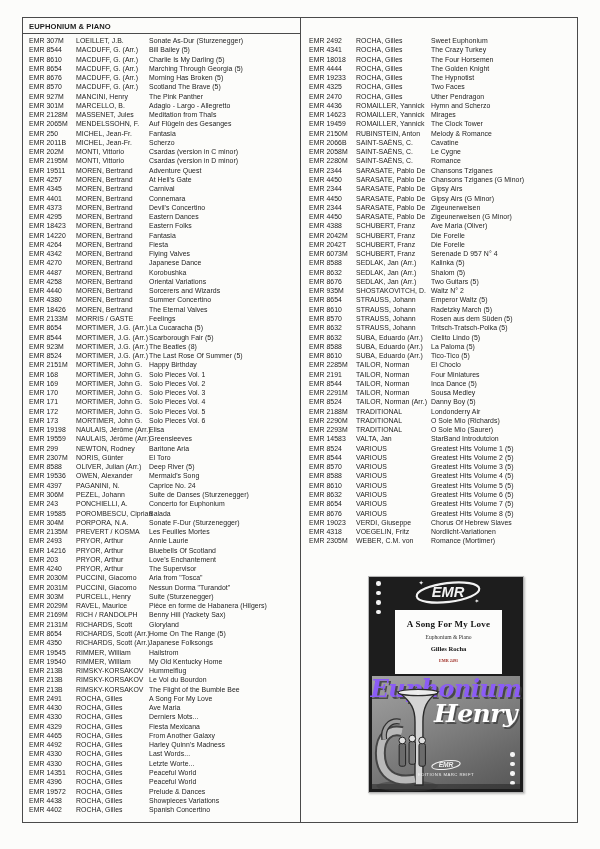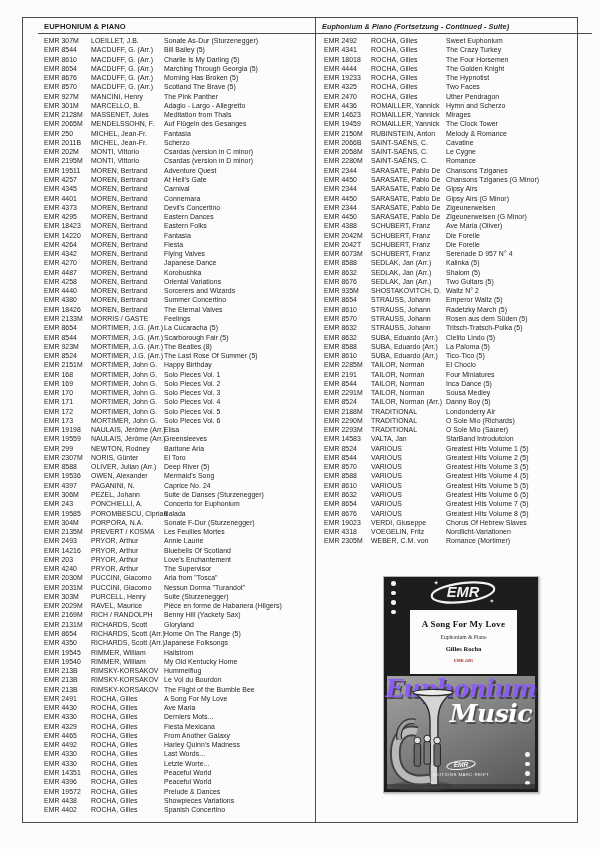--- a/index.html
+++ b/index.html
@@ -1,21 +1,21 @@
 <!DOCTYPE html>
 <html><head>
 <meta charset="utf-8">
 <style>
   html,body{margin:0;padding:0;background:#e8e8e6;}
   .page{position:relative;width:600px;height:849px;background:#fcfcfa;overflow:hidden;
         font-family:"Liberation Sans","DejaVu Sans",sans-serif;color:#1e1e1e;}
   
   .frame{position:absolute;left:22px;top:17px;width:556px;height:806px;
          border:1px solid #4a4a4a;box-sizing:border-box;}
-  .col{position:absolute;top:0;height:100%;box-sizing:border-box;margin-left:15px;}
+  .col{position:absolute;top:0;height:100%;box-sizing:border-box;}
   .col-left{left:0;width:278px;border-right:1px solid #4a4a4a;}
   .col-right{left:278px;width:276px;}
   .col-header{position:absolute;left:0;right:0;top:0;height:16px;box-sizing:border-box;
               border-bottom:1px solid #4a4a4a;padding:4px 0 0 6px;
               font-size:7.6px;font-weight:bold;letter-spacing:.1px;white-space:nowrap;}
   .col-right .col-header{font-style:italic;font-size:7.2px;}
   .rows{position:absolute;left:0;right:0;top:18px;}
   .row{position:relative;height:9.27px;line-height:9.4px;font-size:6.9px;white-space:nowrap;
        letter-spacing:.05px;color:#222;}
   .row span{position:absolute;top:0;}
@@ -481,21 +481,20 @@
   </div>
           <div class="row">
     <span class="no">EMR 4402</span>
     <span class="composer">ROCHA, Gilles</span>
     <span class="title">Spanish Concertino</span>
   </div>
         </div>
     </div>
 
     <div class="col col-right">
-      <div class="col-header">Euphonium &amp; Piano (Fortsetzung - Continued - Suite)</div>
       <div class="rows" id="rows-right">
           <div class="row">
     <span class="no">EMR 2492</span>
     <span class="composer">ROCHA, Gilles</span>
     <span class="title">Sweet Euphonium</span>
   </div>
           <div class="row">
     <span class="no">EMR 4341</span>
     <span class="composer">ROCHA, Gilles</span>
     <span class="title">The Crazy Turkey</span>
@@ -805,21 +804,21 @@
           <g>
             <rect x="28" y="56" width="6.5" height="23" rx="2" fill="#6b6b6b" stroke="#222" stroke-width="1"></rect>
             <rect x="38" y="54" width="6.5" height="23" rx="2" fill="#7a7a7a" stroke="#222" stroke-width="1"></rect>
             <rect x="48" y="56" width="6.5" height="23" rx="2" fill="#6b6b6b" stroke="#222" stroke-width="1"></rect>
             <circle cx="31.2" cy="53" r="3.4" fill="#e0e0e0" stroke="#222" stroke-width="1"></circle>
             <circle cx="41.2" cy="51" r="3.4" fill="#e0e0e0" stroke="#222" stroke-width="1"></circle>
             <circle cx="51.2" cy="53" r="3.4" fill="#e0e0e0" stroke="#222" stroke-width="1"></circle>
           </g>
         </svg>
 
-        <div class="cv-music">Music</div>
+        <div class="cv-music">Henry</div>
 
         <div class="cv-pub">
           <svg viewBox="0 0 100 38">
             <ellipse cx="50" cy="19" rx="45" ry="13.5" fill="none" stroke="#f0f0f0" stroke-width="3.4" transform="rotate(-7 50 19)"></ellipse>
             <text x="50" y="26" text-anchor="middle" fill="#f0f0f0" font-family="Liberation Sans, sans-serif" font-size="21" font-weight="bold" font-style="italic">EMR</text>
           </svg>
           <div class="cv-pubtext">EDITIONS MARC REIFT</div>
         </div>
 
         <div class="dots dots-right">

